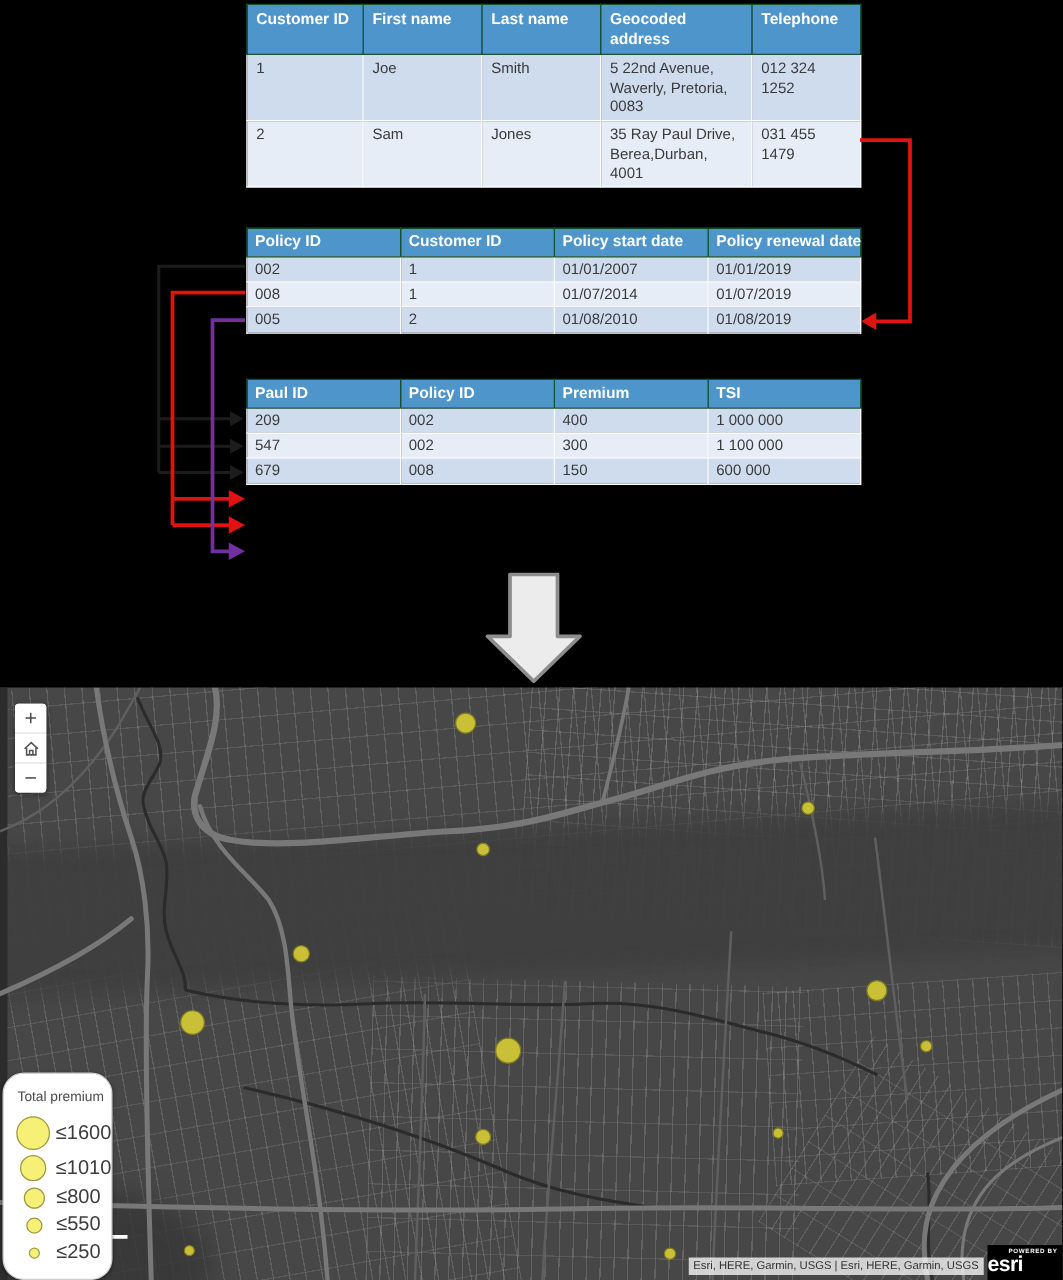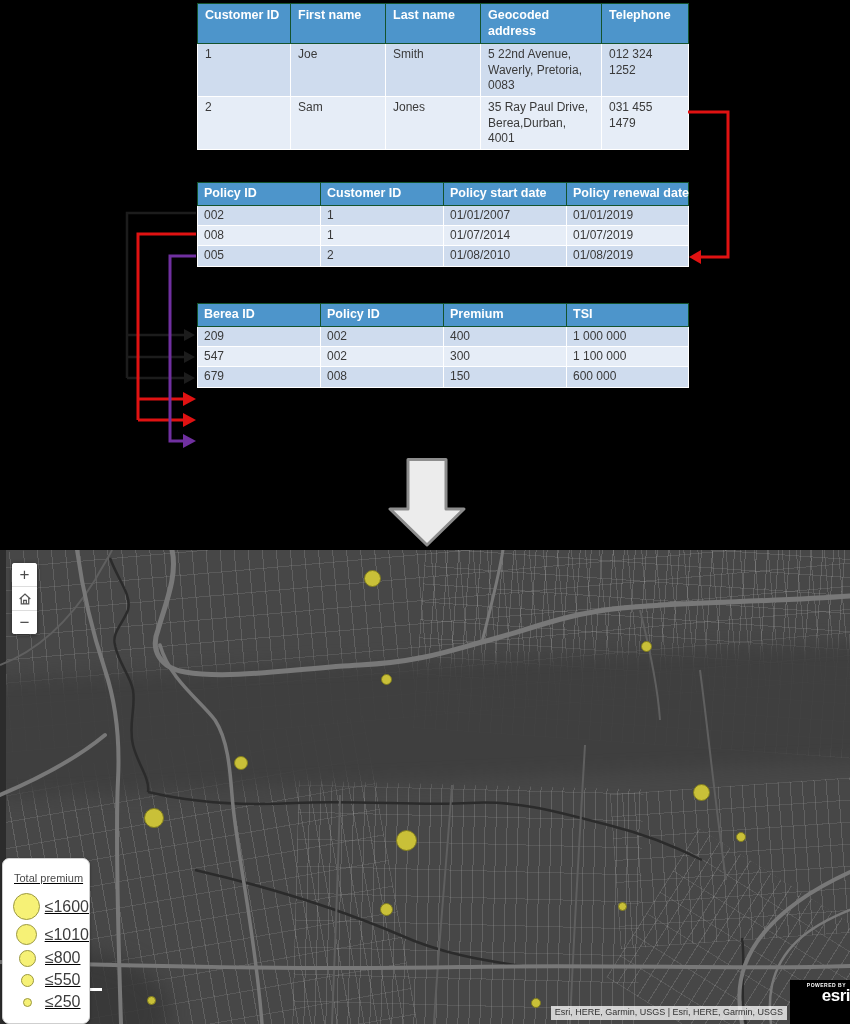--- a/index.html
+++ b/index.html
@@ -64,22 +64,22 @@
   #roads { position:absolute; z-index:3; left:0; top:0; }
 
   .bubble { position:absolute; z-index:4; border-radius:50%;
             background:var(--bubble-fill,#c9c038); border:1px solid var(--bubble-border,#807c1e);
             box-sizing:border-box; }
 
   #scale-bar { position:absolute; z-index:5; left:86px; top:438px; width:16px; height:3px; background:#fff; }
 
   
   #legend { position:absolute; z-index:6; left:2px; top:308px; width:86px; height:164px;
-            background:#fff; border:1px solid #cfcfcf; border-radius:7px; overflow:hidden;
-            box-shadow:0 1px 3px rgba(0,0,0,.35);text-decoration:underline; }
+            background:#fff; border:1px solid #cfcfcf; border-radius:17px; overflow:hidden;
+            box-shadow:0 1px 3px rgba(0,0,0,.35); }
   #legend-title { font-size:11px; color:#4a4a4a; margin:13px 0 9px 11px; }
   .legend-row { display:flex; align-items:center; margin:0 0 4px 8px; }
   .lc-box { width:32px; display:flex; justify-content:center; align-items:center; }
   .legend-circle { border-radius:50%; background:var(--legend-circle-fill,#f6f176);
                    border:1px solid var(--legend-circle-border,#9b9840); box-sizing:border-box; }
   .legend-label { font-size:16px; color:#3c3c3c; margin-left:2px; }
 
   
   #zoom-widget { position:absolute; z-index:6; left:12px; top:13px; width:25px;
                  background:#fff; border-radius:3px; box-shadow:0 1px 4px rgba(0,0,0,.5);
@@ -87,22 +87,22 @@
   .zbtn { height:23px; display:flex; align-items:center; justify-content:center;
           font-size:17px; color:#4a4a4a; cursor:pointer; background:#fff; border:none; padding:0; }
   .zdiv { height:1px; background:#ddd; }
   #zoom-widget .zbtn:first-child { border-radius:3px 3px 0 0; }
   #zoom-widget .zbtn:last-child  { border-radius:0 0 3px 3px; }
 
   
   #attribution { position:absolute; z-index:6; right:63px; bottom:4px;
                  background:rgba(255,255,255,.75); color:#323232; font-size:9px;
                  padding:1px 4px; line-height:1.3; }
-  #esri-logo { position:absolute; z-index:7; right:0; bottom:0; width:60px; height:44px;
-               background:#000; color:#fff; display:flex; flex-direction:column; align-items:flex-end; }
+  #esri-logo { position:absolute; z-index:7; right:0; bottom:0; width:60px; height:28px;
+               background:#000; color:#fff; display:flex; flex-direction:column; align-items:flex-start; }
   #powered-by { font-size:5px; letter-spacing:.5px; align-self:flex-end; margin:2px 4px 0 0;
                 color:#fff; font-weight:bold; }
   #esri-word { font-size:17px; font-weight:bold; line-height:1; letter-spacing:-.5px; margin-top:-1px; }
 </style>
 </head>
 <body>
 
 <table class="tbl" id="customer-table">
   <colgroup>
       <col style="width:93px">
@@ -177,21 +177,21 @@
 
 <table class="tbl" id="risk-table">
   <colgroup>
       <col style="width:123px">
       <col style="width:123px">
       <col style="width:123px">
       <col style="width:122px">
     </colgroup>
   <thead>
       <tr>
-        <th>Berea ID</th>
+        <th>Paul ID</th>
         <th>Policy ID</th>
         <th>Premium</th>
         <th>TSI</th>
       </tr>
     </thead>
   <tbody>
       <tr>
         <td>209</td>
         <td>002</td>
         <td>400</td>

